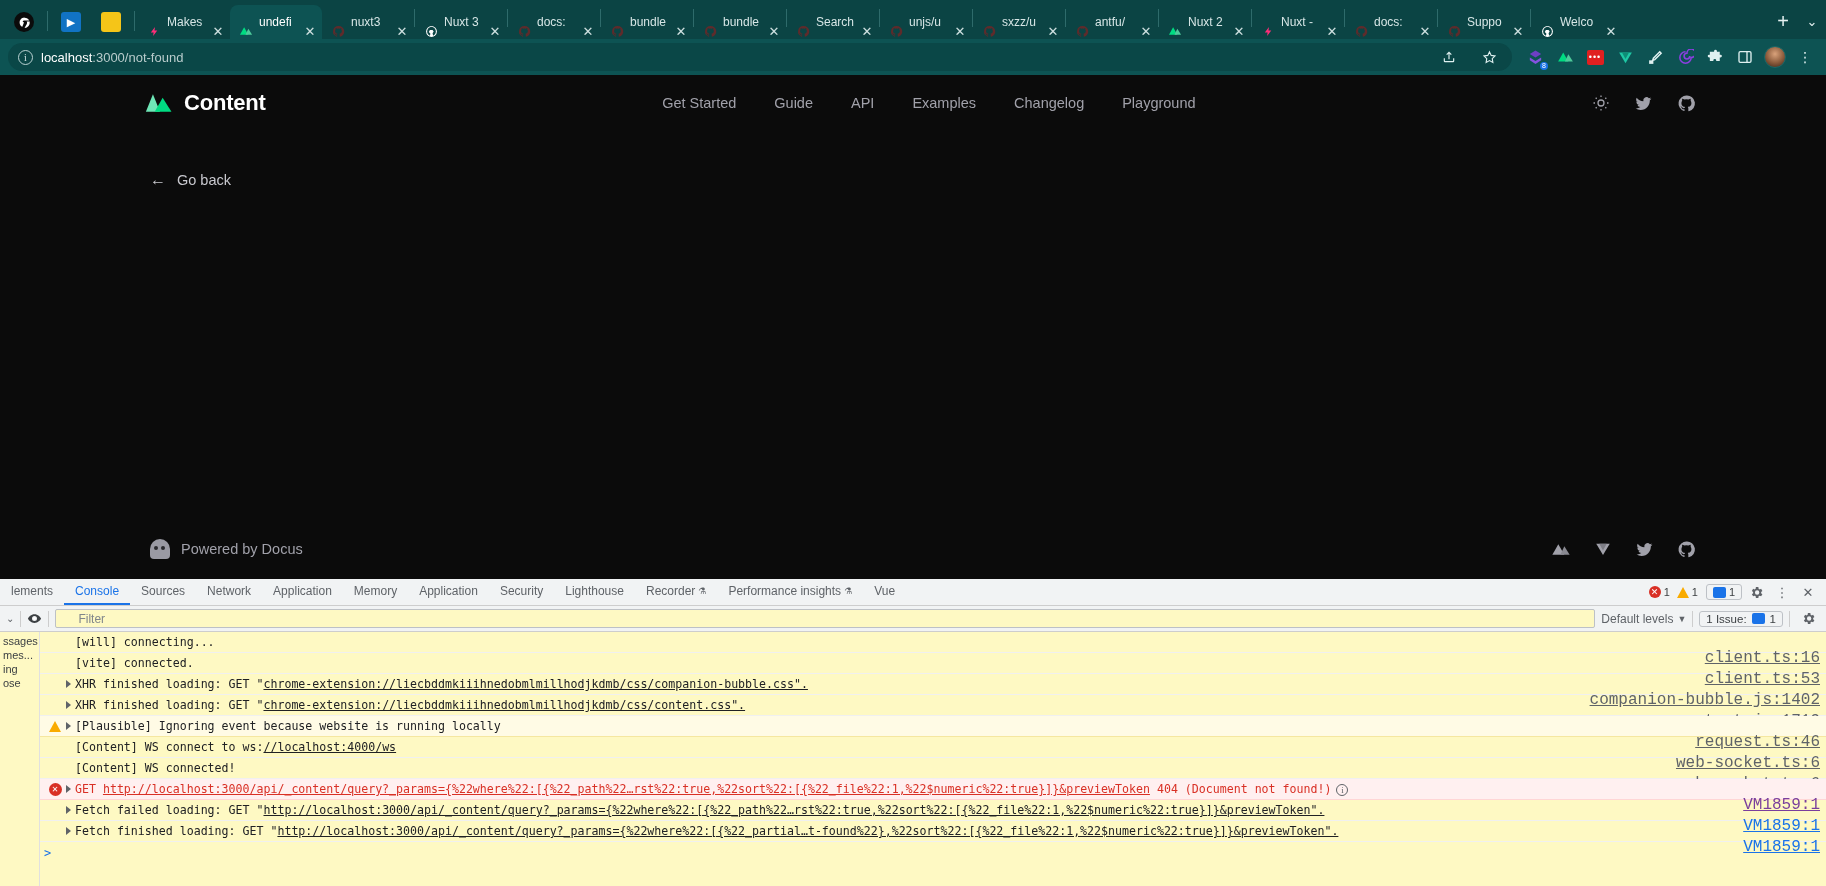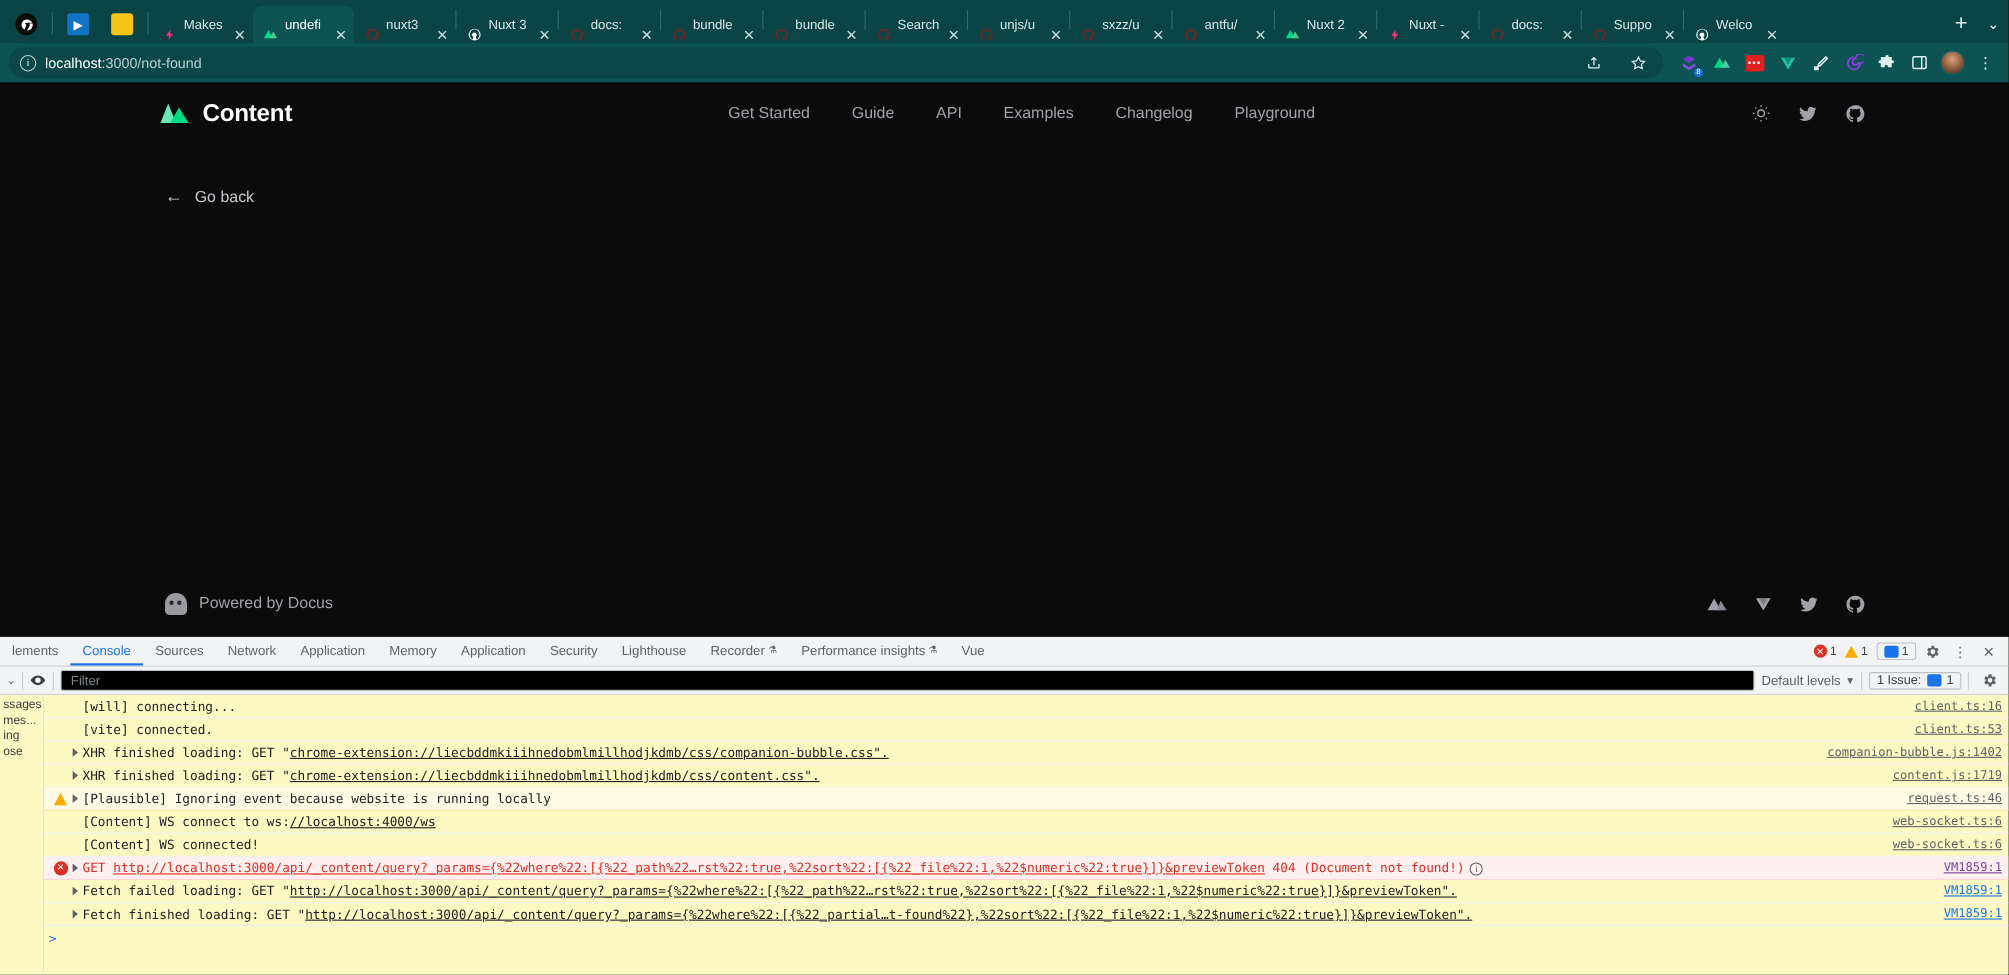--- a/index.html
+++ b/index.html
@@ -210,22 +210,22 @@
                  color: #5f6368; font-size: 13px; }
 
   .dt-filterbar {
     height: 26px; background: #f1f3f4; border-bottom: 1px solid #cdcdcd;
     display: flex; align-items: center; gap: 6px; padding: 0 6px;
     font-size: 12px; color: #5f6368;
   }
   .fb-sep { width: 1px; height: 16px; background: #cdcdcd; }
   .filter-input {
     flex: 1 1 auto; height: 19px;
-    border: 1px solid #bdc1c6; border-radius: 2px; background: #000000;
-    display: flex; align-items: center; padding: 0 8px;
+    border: 1px solid #bdc1c6; border-radius: 2px; background: #fef9c3;
+    display: flex; align-items: center; padding: 0 22px;
     color: #80868b; font-size: 12px;
   }
   .levels { display: flex; align-items: center; gap: 4px; color: #5f6368; white-space: nowrap; }
   .issues-chip {
     display: flex; align-items: center; gap: 5px;
     border: 1px solid #bdc1c6; border-radius: 3px;
     padding: 1px 6px; font-size: 11.5px; color: #3c4043; white-space: nowrap;
   }
 
   .dt-body { flex: 1 1 auto; display: flex; overflow: hidden; background: #fef9c3; }
@@ -249,22 +249,22 @@
   .logrow.warn { background: #fffbe5; border-bottom-color: #f5e7a0; }
   .logrow.err { background: #fff0f0; border-bottom-color: #ffd6d6; }
   .gutter { width: 22px; flex: 0 0 22px; display: flex; align-items: center; justify-content: center; height: 20px; }
   .tri { width: 0; height: 0; border-top: 4px solid transparent; border-bottom: 4px solid transparent;
          border-left: 5px solid #5f6368; flex: 0 0 auto; margin-right: 4px; margin-top: 6px; }
   .logtext { flex: 1 1 auto; color: #202124; white-space: nowrap; overflow: hidden; padding-right: 6px; }
   .logrow.err .logtext { color: #d93025; }
   .logtext .lnk { text-decoration: underline; }
   .logrow.err .logtext .lnk { color: #d93025; }
   .src {
-    position: absolute; right: 6px; top: 0; line-height: 20px;
-    color: #1a73e8; text-decoration: underline; font-size: 11px;
+    position: absolute; right: 6px; top: 16px; line-height: 20px;
+    color: #1a73e8; text-decoration: underline; font-size: 16px; font-family: Liberation Mono, monospace;
   }
   .logrow.err .src { color: #7a3f9d; text-decoration: underline; }
   .src-plain { color: #5f6368; text-decoration: underline; }
   .info-circle {
     display: inline-flex; width: 12px; height: 12px; border-radius: 50%;
     border: 1px solid #5f6368; color: #5f6368; font-size: 9px;
     align-items: center; justify-content: center; margin-left: 5px;
     font-family: "Liberation Serif", serif; vertical-align: middle;
   }
   .err-badge { width: 13px; height: 13px; border-radius: 50%; background: #d93025; color:#fff;

